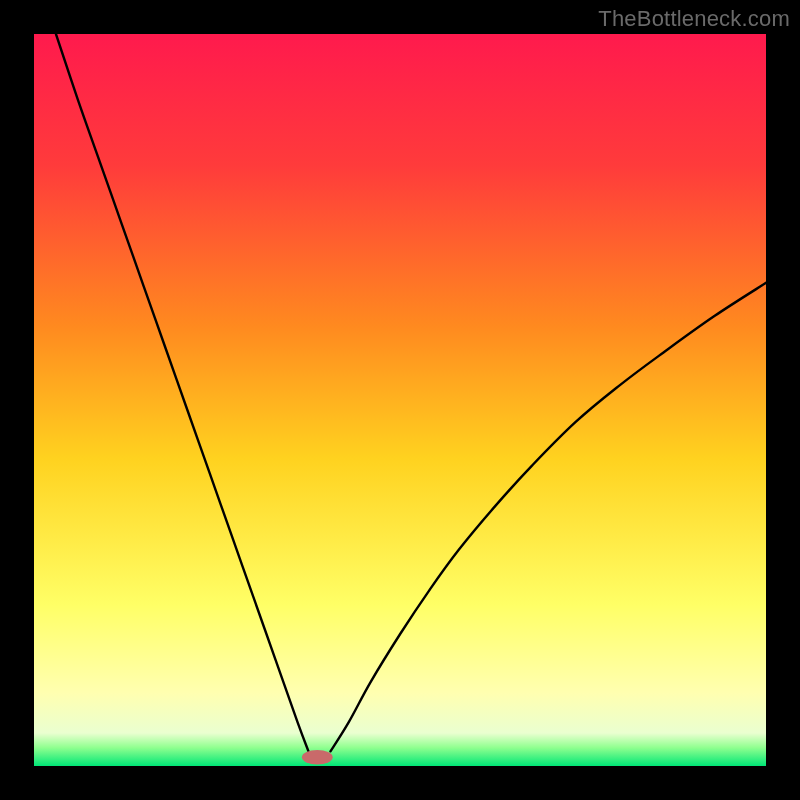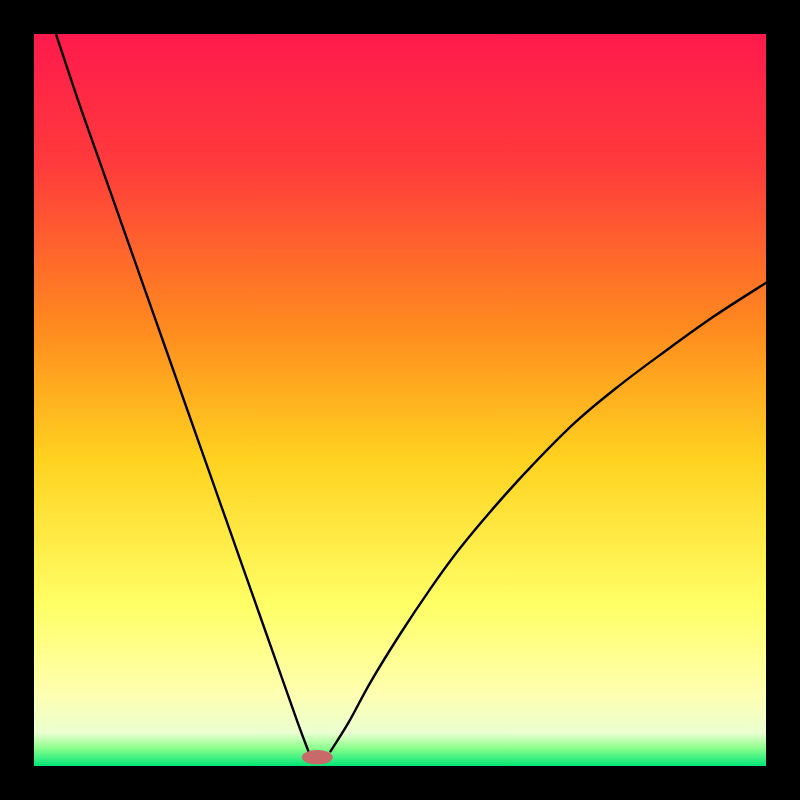--- a/index.html
+++ b/index.html
@@ -27,20 +27,21 @@
     user-select: none;
   }
   svg {
     display: block;
   }
 </style>
 </head>
 <body>
 
 <div class="chart-wrap">
+  <div class="watermark">TheBottleneck.com</div>
   <svg id="chart-svg" width="800" height="800" viewBox="0 0 800 800">
     <defs>
       <linearGradient id="bg-grad" x1="0" y1="0" x2="0" y2="1">
           <stop offset="0%" stop-color="#ff1a4d"></stop>
           <stop offset="18%" stop-color="#ff3b3b"></stop>
           <stop offset="40%" stop-color="#ff8a1f"></stop>
           <stop offset="57.99999999999999%" stop-color="#ffd21f"></stop>
           <stop offset="78%" stop-color="#ffff66"></stop>
           <stop offset="90%" stop-color="#ffffb0"></stop>
           <stop offset="95.5%" stop-color="#eaffd0"></stop>

